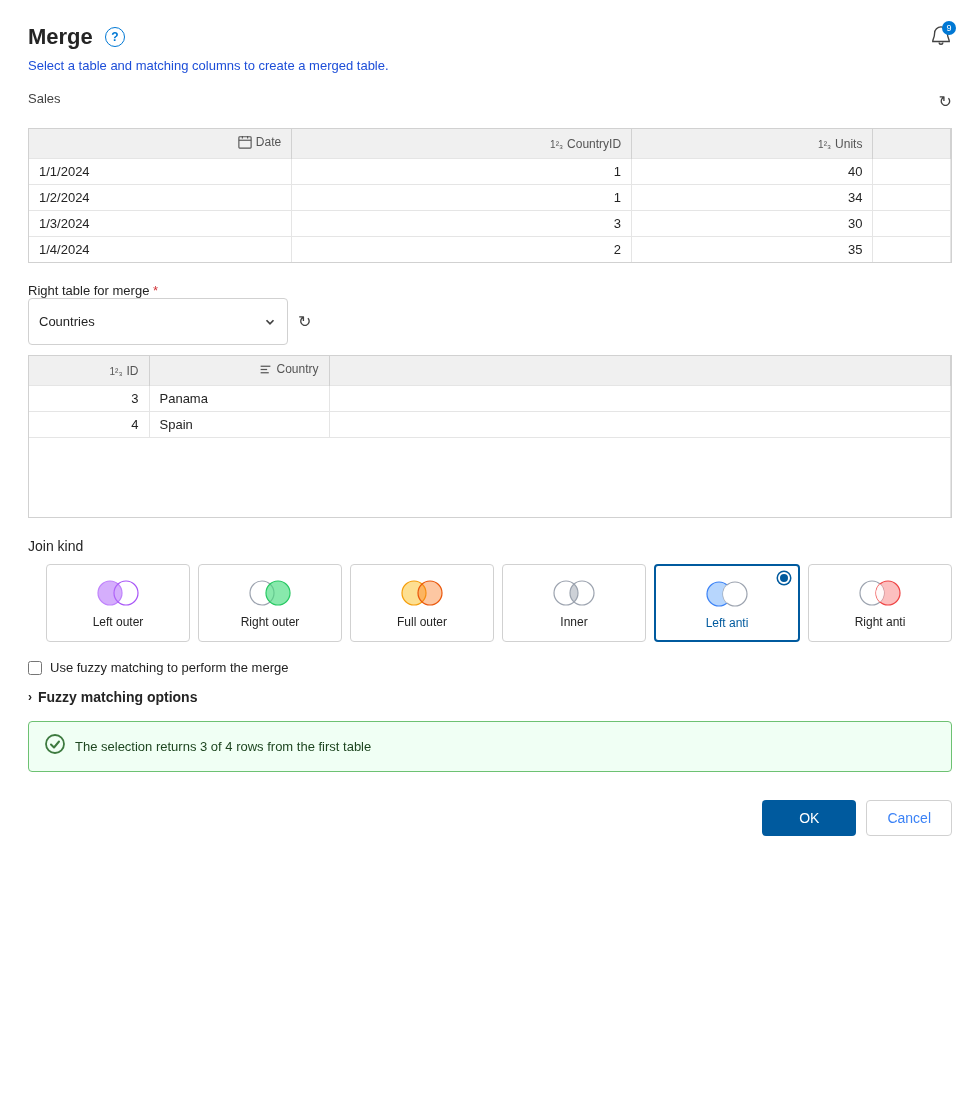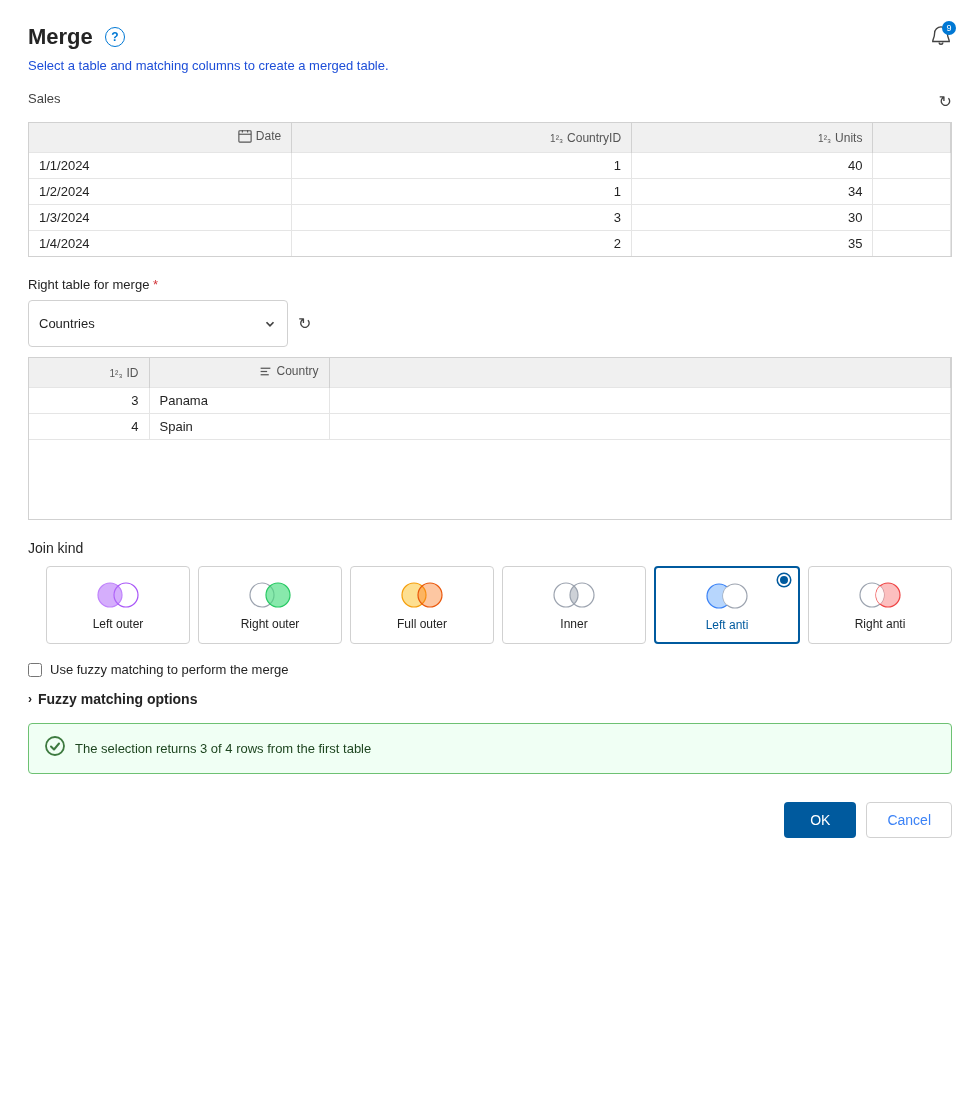--- a/index.html
+++ b/index.html
@@ -89,21 +89,21 @@
       font-size: 12px;
       color: #555;
     }
     .col-icon .type-badge {
       font-size: 10px;
       color: #555;
     }
     .right-table-label {
       font-size: 13px;
       font-weight: 500;
-      margin-bottom: 8px;
+      margin-bottom: 0;
       margin-top: 4px;
     }
     .required-star { color: #d13438; }
     .dropdown-wrapper {
       display: flex;
       align-items: center;
       gap: 10px;
       margin-bottom: 10px;
     }
     .dropdown {
@@ -222,21 +222,21 @@
     .footer-buttons {
       display: flex;
       justify-content: flex-end;
       gap: 10px;
     }
     .btn-ok {
       background: #005a9e;
       color: #fff;
       border: none;
       border-radius: 4px;
-      padding: 9px 26px;
+      padding: 9px 37px;
       font-size: 14px;
       font-weight: 500;
       cursor: pointer;
     }
     .btn-cancel {
       background: #fff;
       color: #3b82f6;
       border: 1px solid #d1d1d1;
       border-radius: 4px;
       padding: 9px 20px;
@@ -266,21 +266,21 @@
       border-top: 1px solid #e5e5e5;
       border-right: 1px solid #e5e5e5;
       font-size: 13px;
       text-align: right;
     }
     .table-container td.left-align { text-align: left; }
     .table-section-header {
       display: flex;
       align-items: center;
       justify-content: space-between;
-      margin-bottom: 10px;
+      margin-bottom: 16px;
     }
     .empty-rows {
       height: 80px;
     }
   </style>
 </head>
 <body>
 
 <div class="header-row">
   <div class="title-area">

